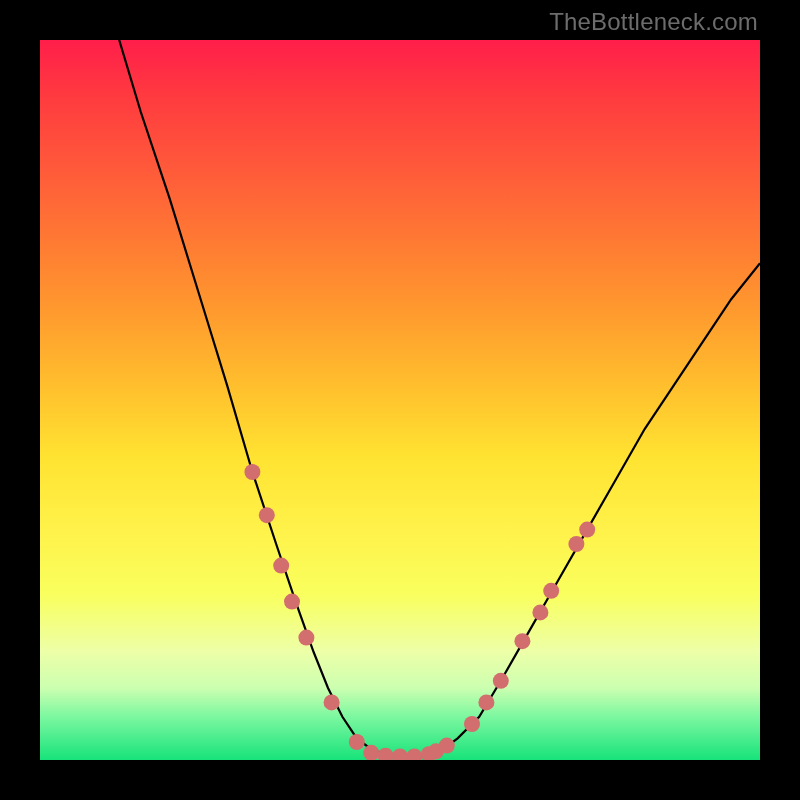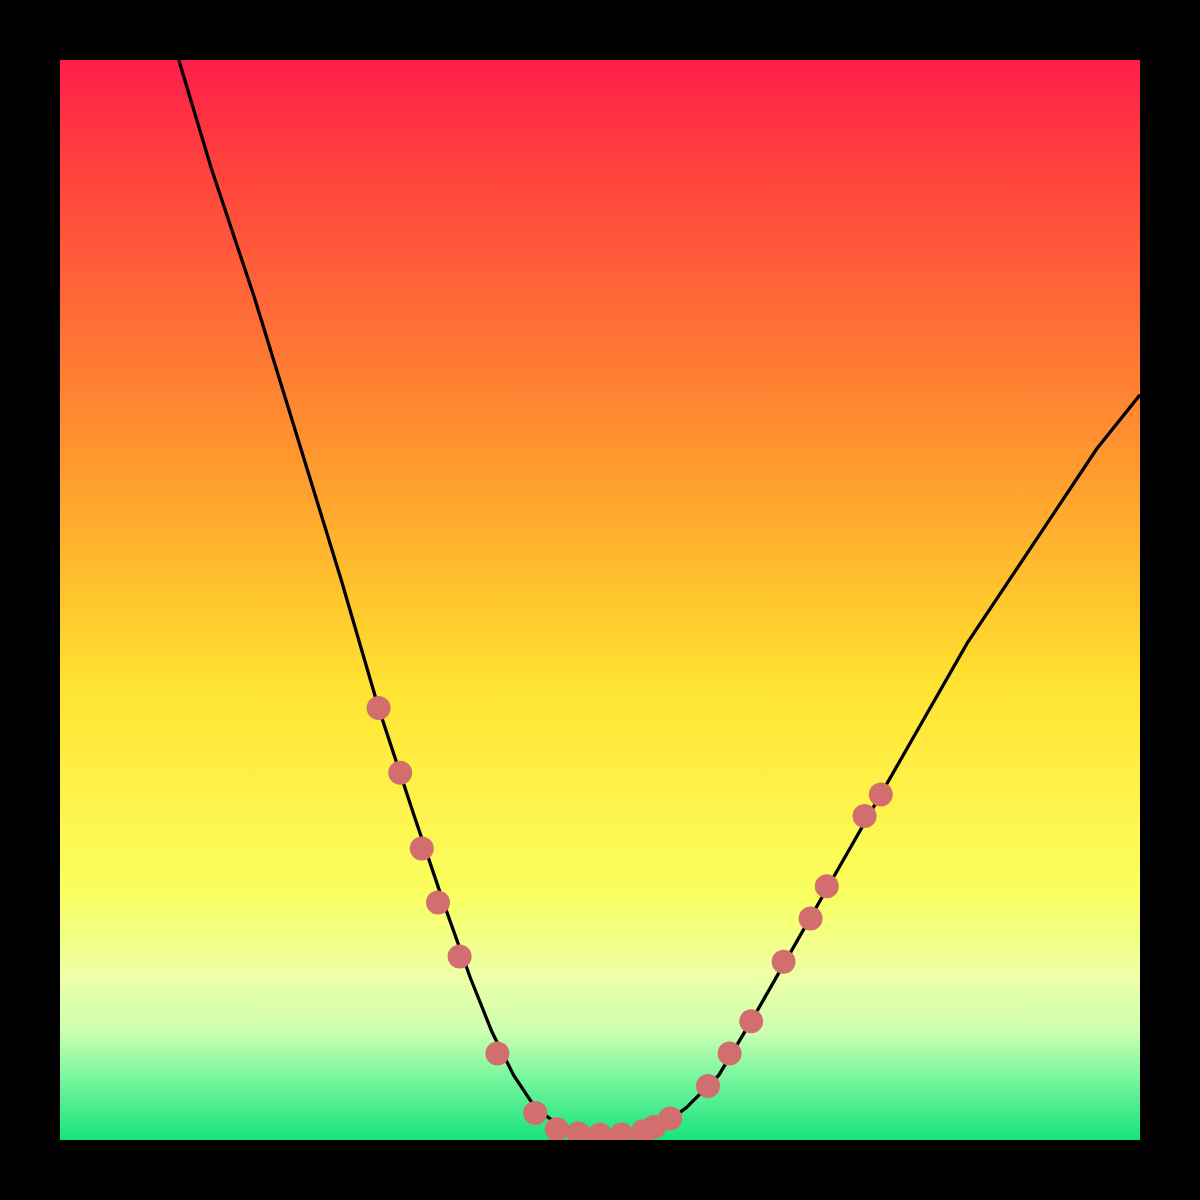--- a/index.html
+++ b/index.html
@@ -98,14 +98,15 @@
           <circle cx="460.80" cy="640.80" r="8" fill="#d36e6e"></circle>
           <circle cx="482.40" cy="601.20" r="8" fill="#d36e6e"></circle>
           <circle cx="500.40" cy="572.40" r="8" fill="#d36e6e"></circle>
           <circle cx="511.20" cy="550.80" r="8" fill="#d36e6e"></circle>
           <circle cx="536.40" cy="504.00" r="8" fill="#d36e6e"></circle>
           <circle cx="547.20" cy="489.60" r="8" fill="#d36e6e"></circle>
         </g>
     </svg>
   </div>
 
+  <div class="watermark">TheBottleneck.com</div>
 
 </div>
 
 </body></html>

